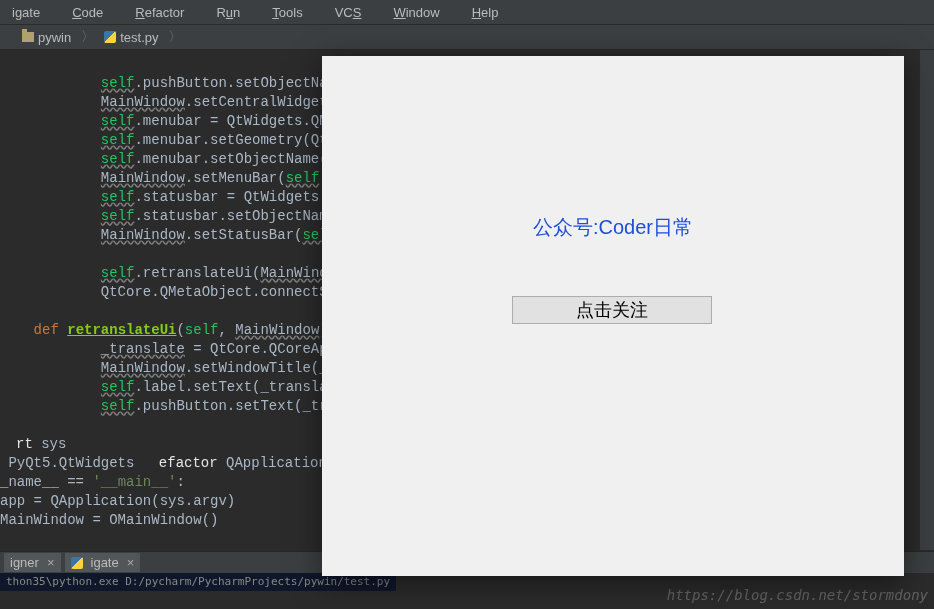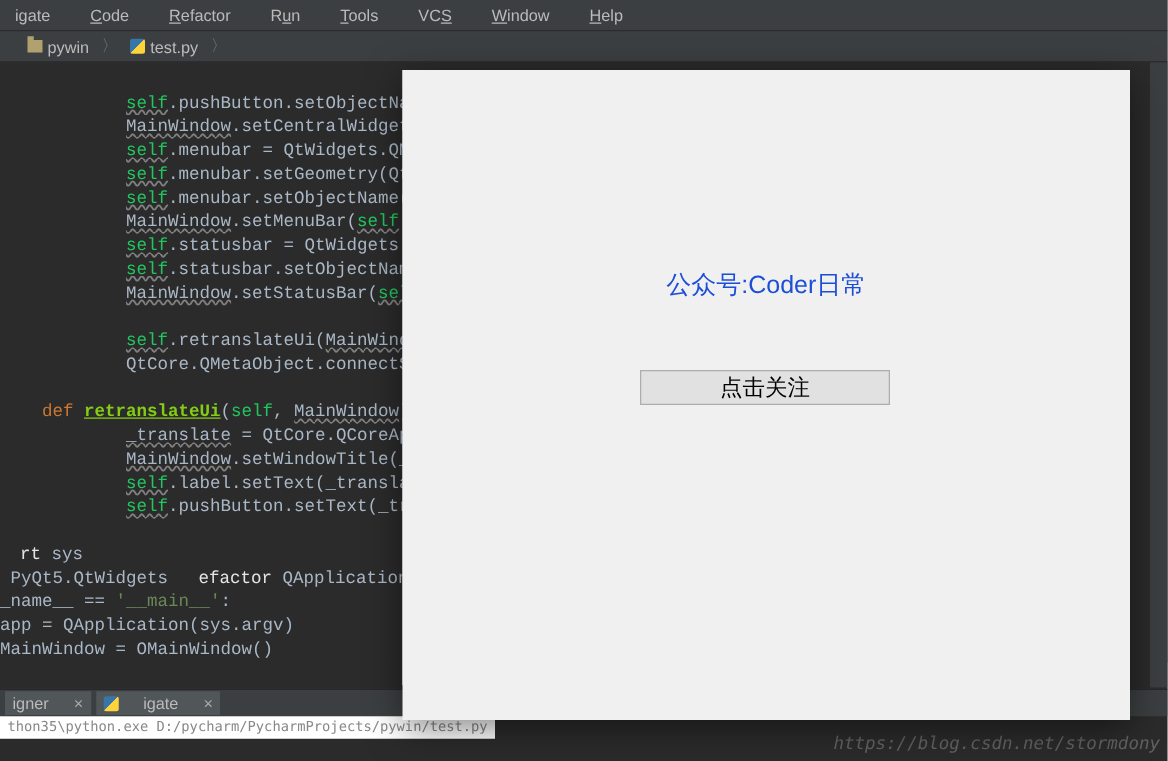--- a/index.html
+++ b/index.html
@@ -69,31 +69,31 @@
   left: 0; bottom: 36px;
   background: #3c3f41;
   height: 22px;
   width: 100%;
   display: flex;
   align-items: center;
   padding: 0 4px;
   border-top: 1px solid #282828;
 }
 .tab {
-  display: flex; align-items: center; gap: 20px;
+  display: flex; align-items: center; gap: 8px;
   padding: 2px 6px;
   background: #515658;
   margin-right: 4px;
 }
 .tab .close { color: #aaa; cursor: pointer; }
 .statusbar {
   position: absolute;
   left: 0; bottom: 18px;
   height: 18px;
-  background: #ffffff;
+  background: #0f172a;
   font-family: "Consolas", monospace;
   font-size: 11px;
   color: #888;
   padding: 2px 6px;
 }
 .watermark {
   position: absolute;
   right: 6px; bottom: 6px;
   font-family: "Consolas", monospace;
   font-size: 14px;

